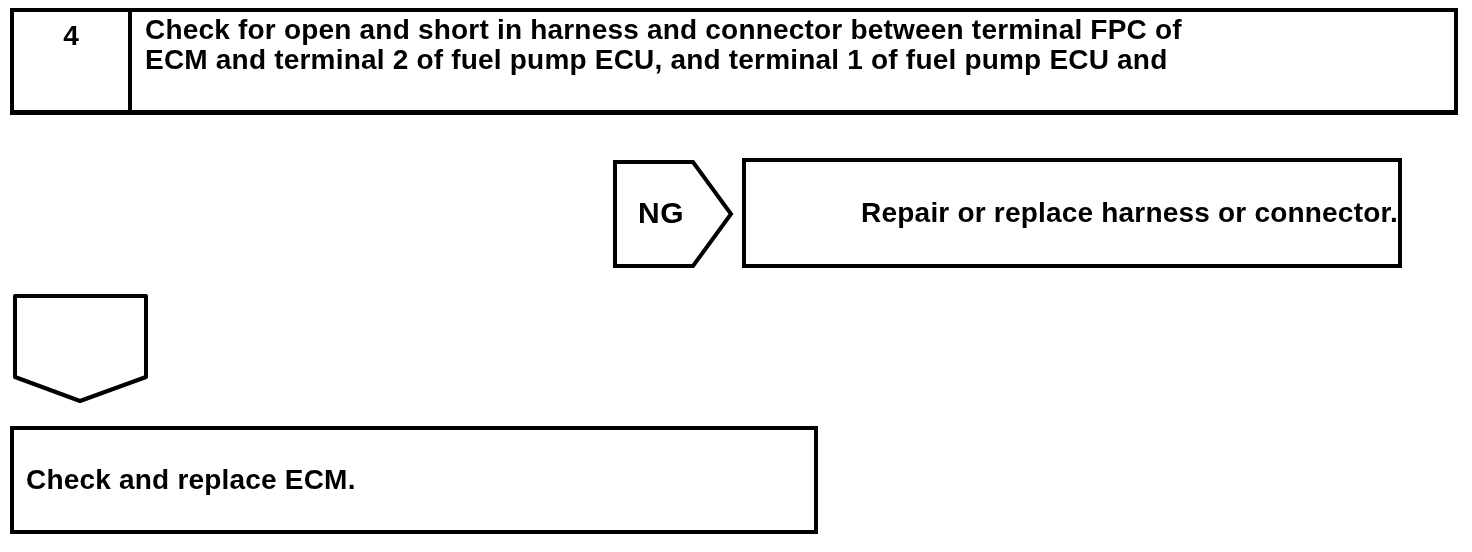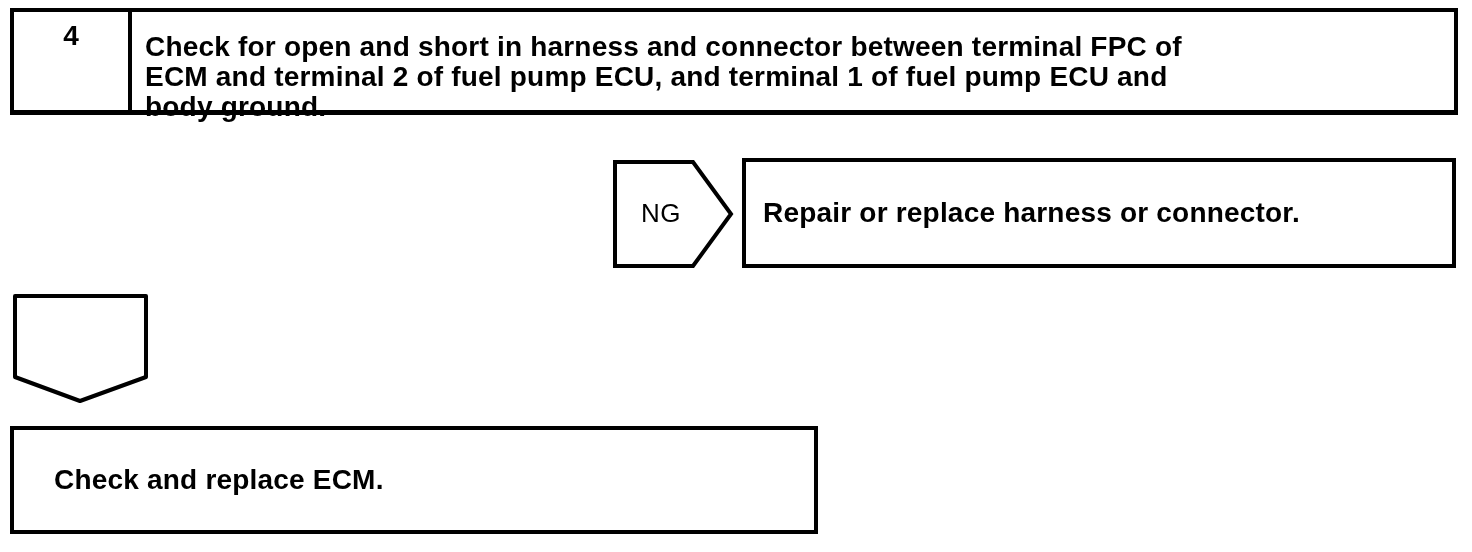--- a/index.html
+++ b/index.html
@@ -30,41 +30,41 @@
     width: 118px;
     border-right: 4px solid #000;
     display: flex;
     justify-content: center;
     padding-top: 8px;
     font-size: 28px;
     font-weight: bold;
   }
   .step-text-cell {
     flex: 1;
-    padding: 20px 8px 0 13px;
+    padding: 3px 8px 0 13px;
     font-size: 28px;
     font-weight: bold;
     line-height: 30px;
     letter-spacing: 0.2px;
     white-space: nowrap;
   }
 
   
   .shape {
     position: absolute;
   }
   .shape svg {
     position: absolute;
     left: 0; top: 0;
     display: block;
   }
   .shape-label {
     position: absolute;
-    font-size: 26px;
-    font-weight: normal;
+    font-size: 30px;
+    font-weight: bold;
     letter-spacing: 0.5px;
   }
   .ng-shape { left: 613px; top: 160px; width: 121px; height: 108px; }
   .ng-shape .shape-label {
     left: 0; width: 96px;
     top: 50%;
     transform: translateY(-52%);
     text-align: center;
   }
   .ok-shape { left: 13px; top: 294px; width: 135px; height: 110px; }
@@ -82,42 +82,42 @@
     background: #fff;
     display: flex;
     align-items: center;
     font-size: 28px;
     font-weight: bold;
     letter-spacing: 0.2px;
     white-space: nowrap;
   }
   .ng-box {
     left: 742px; top: 158px;
-    width: 714px; height: 110px;
+    width: 660px; height: 110px;
     padding-left: 17px;
+    justify-content: flex-end;
   }
   .ok-box {
     left: 10px; top: 426px;
     width: 808px; height: 108px;
-    padding-left: 40px;
+    padding-left: 12px;
   }
 </style>
 </head>
 <body>
 
 <div class="canvas">
 
   <div class="step-table">
     <div class="step-num-cell">
       <span>4</span>
     </div>
     <div class="step-text-cell">
       <div>Check for open and short in harness and connector between terminal FPC of</div>
       <div>ECM and terminal 2 of fuel pump ECU, and terminal 1 of fuel pump ECU and</div>
-      <div>body ground.</div>
     </div>
   </div>
 
   <div class="shape ng-shape">
     <svg width="121" height="108" viewBox="0 0 121 108">
       <polygon points="2,2 80,2 118,54 80,106 2,106" fill="#ffffff" stroke="#000000" stroke-width="4"></polygon>
     </svg>
     <span class="shape-label">NG</span>
   </div>
 

